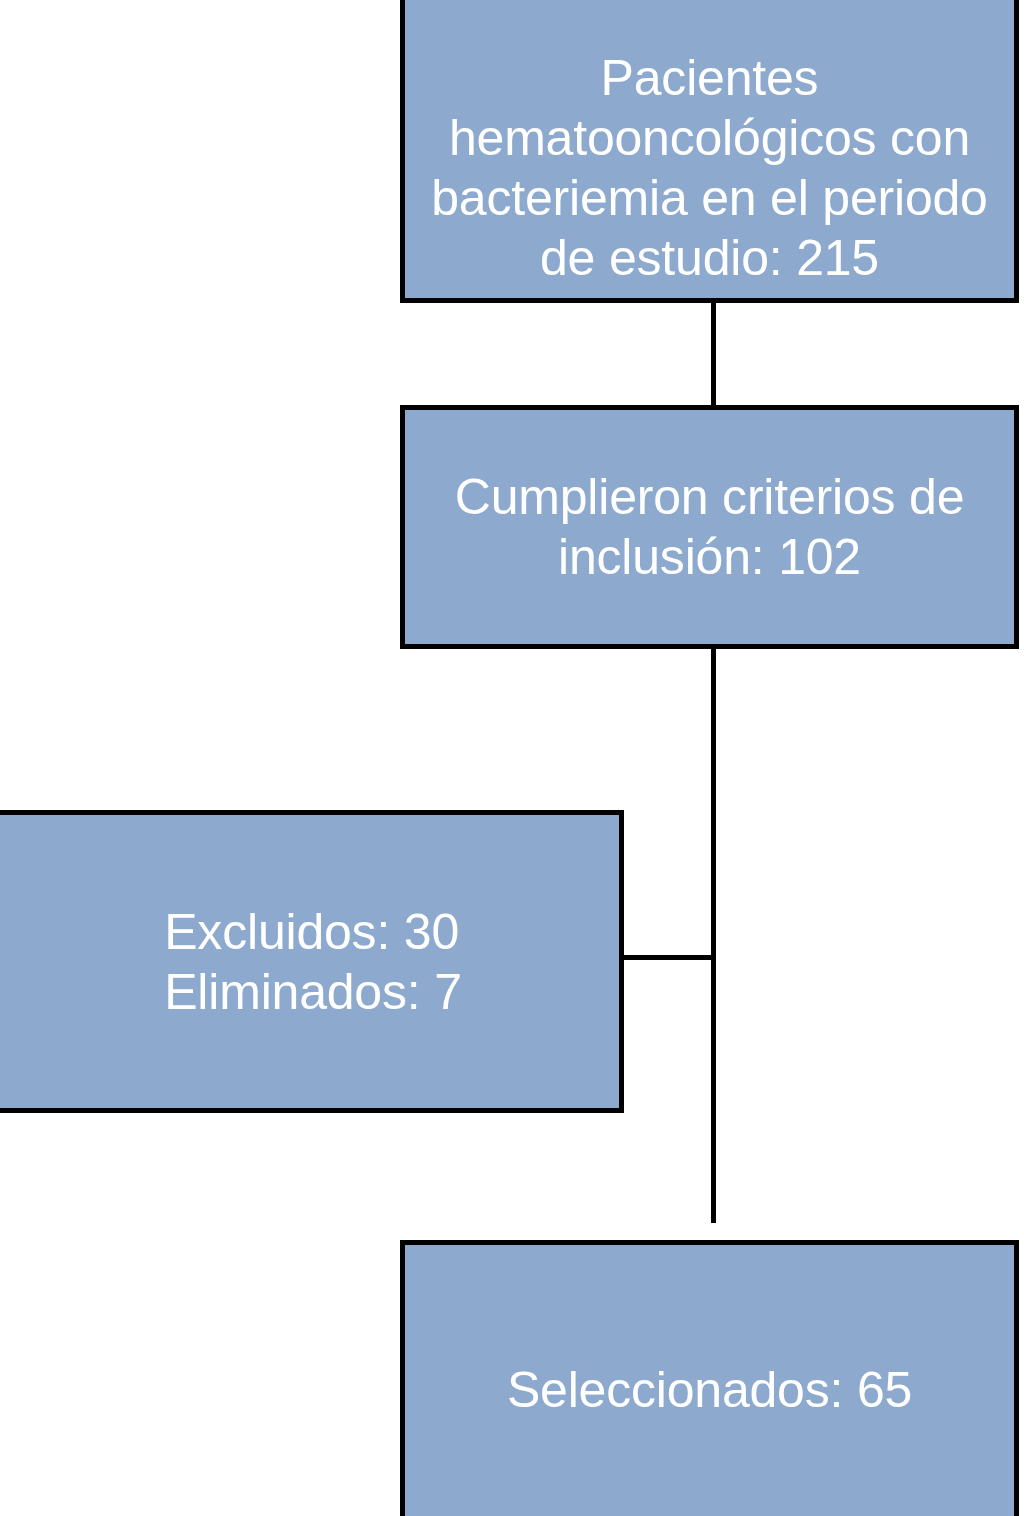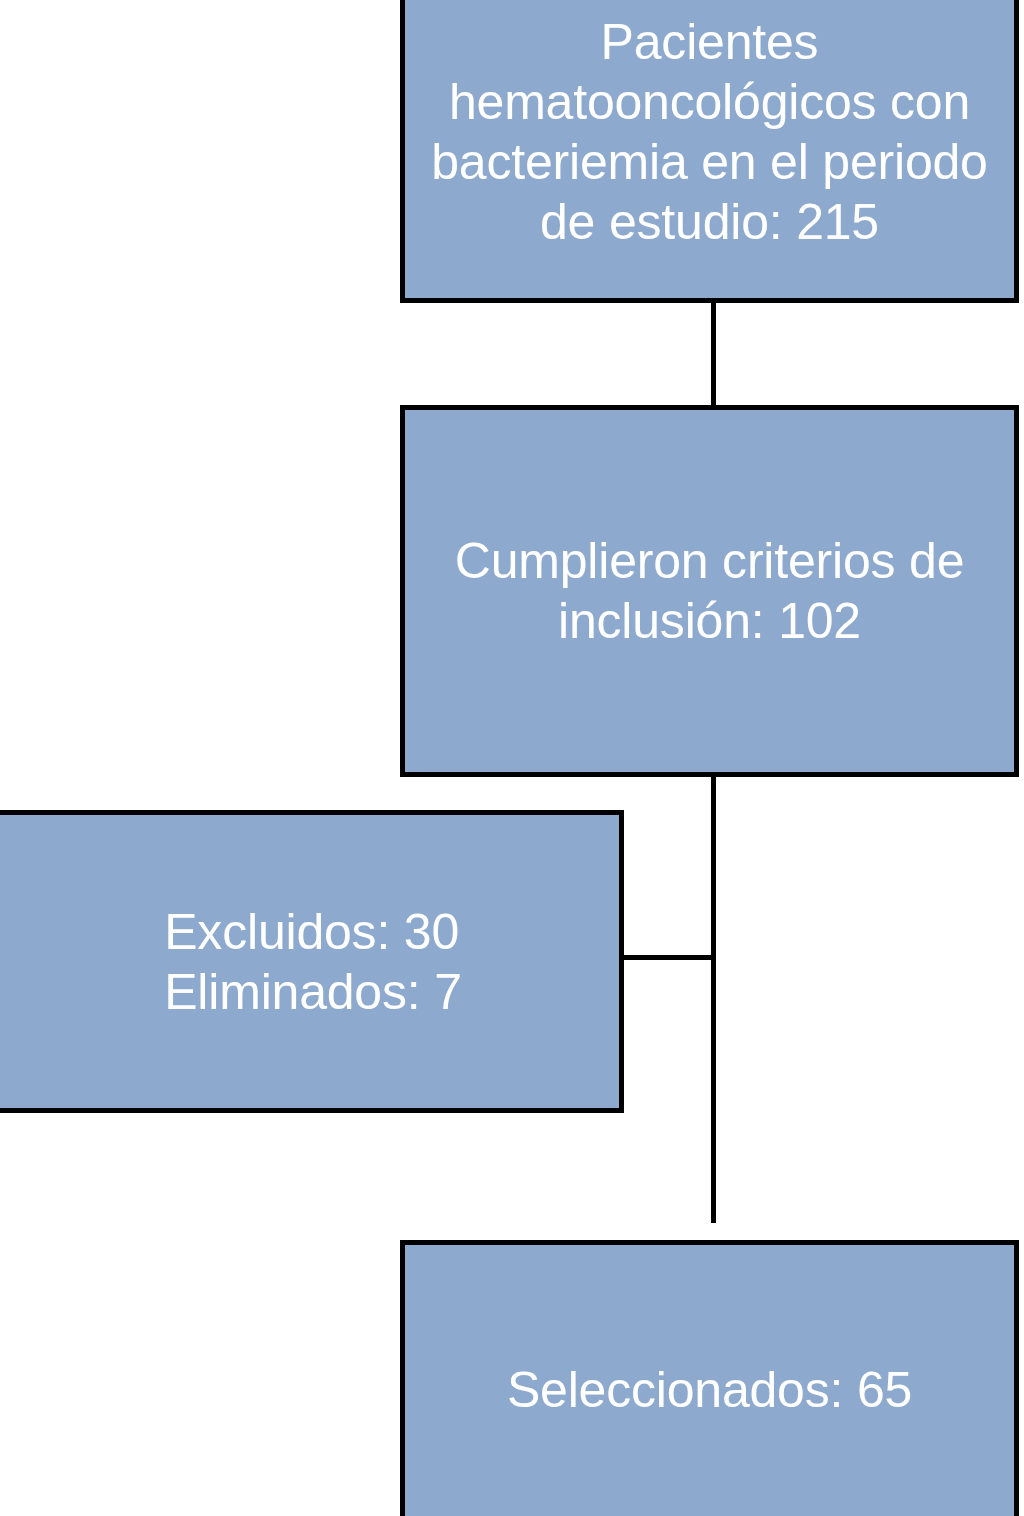--- a/index.html
+++ b/index.html
@@ -53,28 +53,28 @@
 
   
   #node-total {
     left: 400px;
     top: -5px;
     width: 619px;
     height: 308px;
     align-items: flex-start;
     text-align: center;
   }
-  #node-total .node-text { padding-top: 12px; }
+  #node-total .node-text { padding-top: 12px; margin-top: 36px; }
 
   
   #node-included {
     left: 400px;
     top: 405px;
     width: 619px;
-    height: 372px;
+    height: 244px;
     align-items: center;
     text-align: center;
   }
 
   
   #node-excluded {
     left: -6px;
     top: 810px;
     width: 630px;
     height: 303px;

